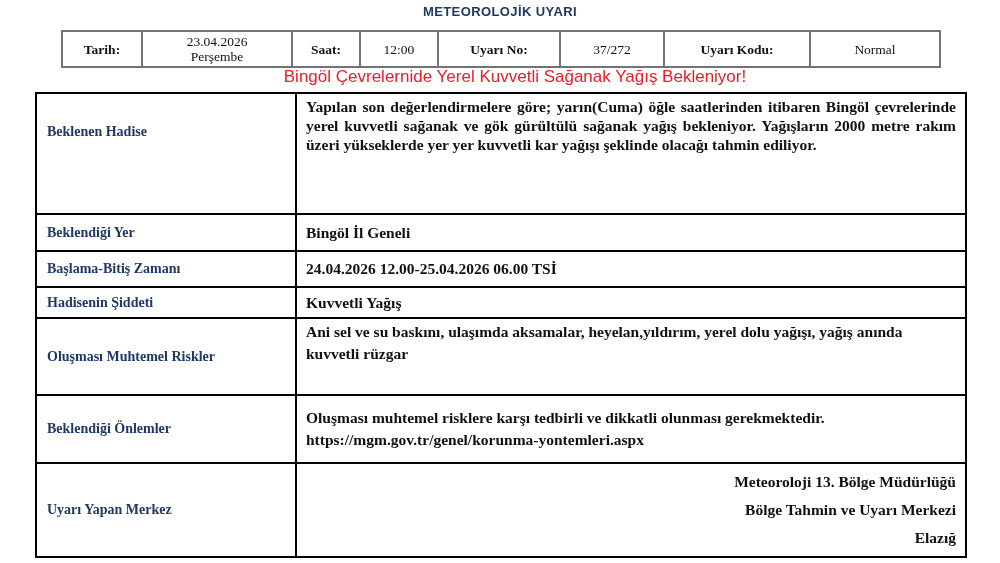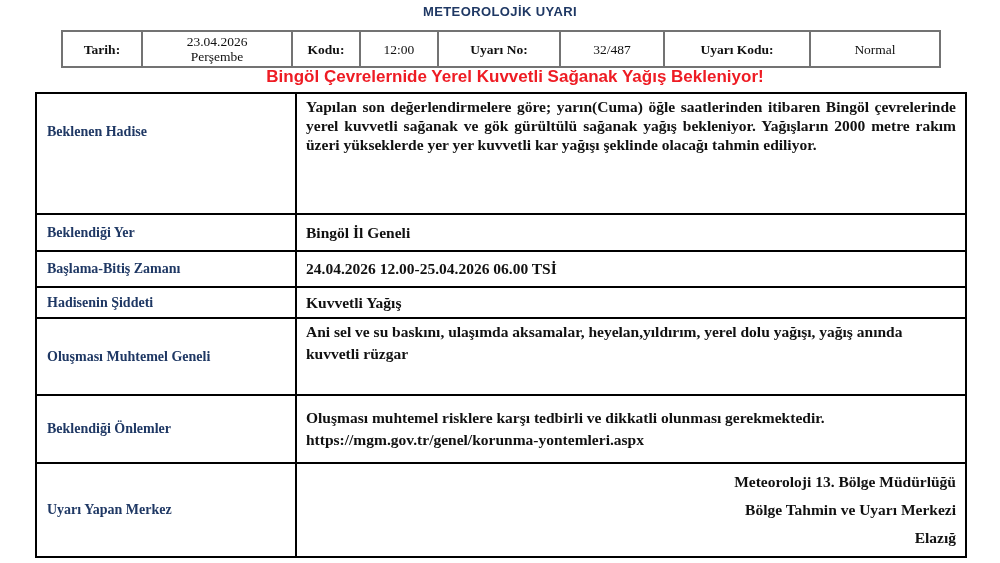--- a/index.html
+++ b/index.html
@@ -48,21 +48,21 @@
   .header-table td.hl { font-weight: bold; }
   .blk { display: block; }
   
   .headline {
     position: absolute;
     top: 67px;
     left: 30px;
     width: 970px;
     text-align: center;
     font-family: "Liberation Sans", sans-serif;
-    font-weight: bold;
+    font-weight: normal;
     font-size: 17px;
     color: #EE1C24;
   }
   
   .main-table {
     position: absolute;
     top: 92px;
     left: 35px;
     width: 930px;
     table-layout: fixed;
@@ -130,24 +130,24 @@
         <col style="width:146px">
         <col style="width:130px">
     </colgroup>
     <tbody>
         <tr>
       <td class="hl">Tarih:</td>
       <td class="hv">
         <span class="blk">23.04.2026</span>
         <span class="blk">Perşembe</span>
       </td>
-      <td class="hl">Kodu:</td>
+      <td class="hl">Saat:</td>
       <td class="hv">12:00</td>
       <td class="hl">Uyarı No:</td>
-      <td class="hv">32/487</td>
+      <td class="hv">37/272</td>
       <td class="hl">Uyarı Kodu:</td>
       <td class="hv">Normal</td>
     </tr>
   </tbody>
     </table>
 
   <div class="headline">Bingöl Çevrelernide  Yerel Kuvvetli Sağanak Yağış Bekleniyor!</div>
 
   <table class="main-table">
     <colgroup>
@@ -165,21 +165,21 @@
     </tr>
     <tr class="r3">
       <td class="label-cell">Başlama-Bitiş Zamanı</td>
       <td class="content-cell">24.04.2026 12.00-25.04.2026 06.00  TSİ</td>
     </tr>
     <tr class="r4">
       <td class="label-cell">Hadisenin Şiddeti</td>
       <td class="content-cell">Kuvvetli Yağış</td>
     </tr>
     <tr class="r5">
-      <td class="label-cell">Oluşması Muhtemel Geneli</td>
+      <td class="label-cell">Oluşması Muhtemel Riskler</td>
       <td class="content-cell content-top">Ani sel ve su baskını, ulaşımda aksamalar, heyelan,yıldırım, yerel dolu yağışı,  yağış anında kuvvetli rüzgar</td>
     </tr>
     <tr class="r6">
       <td class="label-cell">Beklendiği Önlemler</td>
       <td class="content-cell">
         <span class="blk">Oluşması muhtemel risklere karşı tedbirli ve dikkatli olunması gerekmektedir.</span>
         <span class="blk">https://mgm.gov.tr/genel/korunma-yontemleri.aspx</span>
       </td>
     </tr>
     <tr class="r7">

